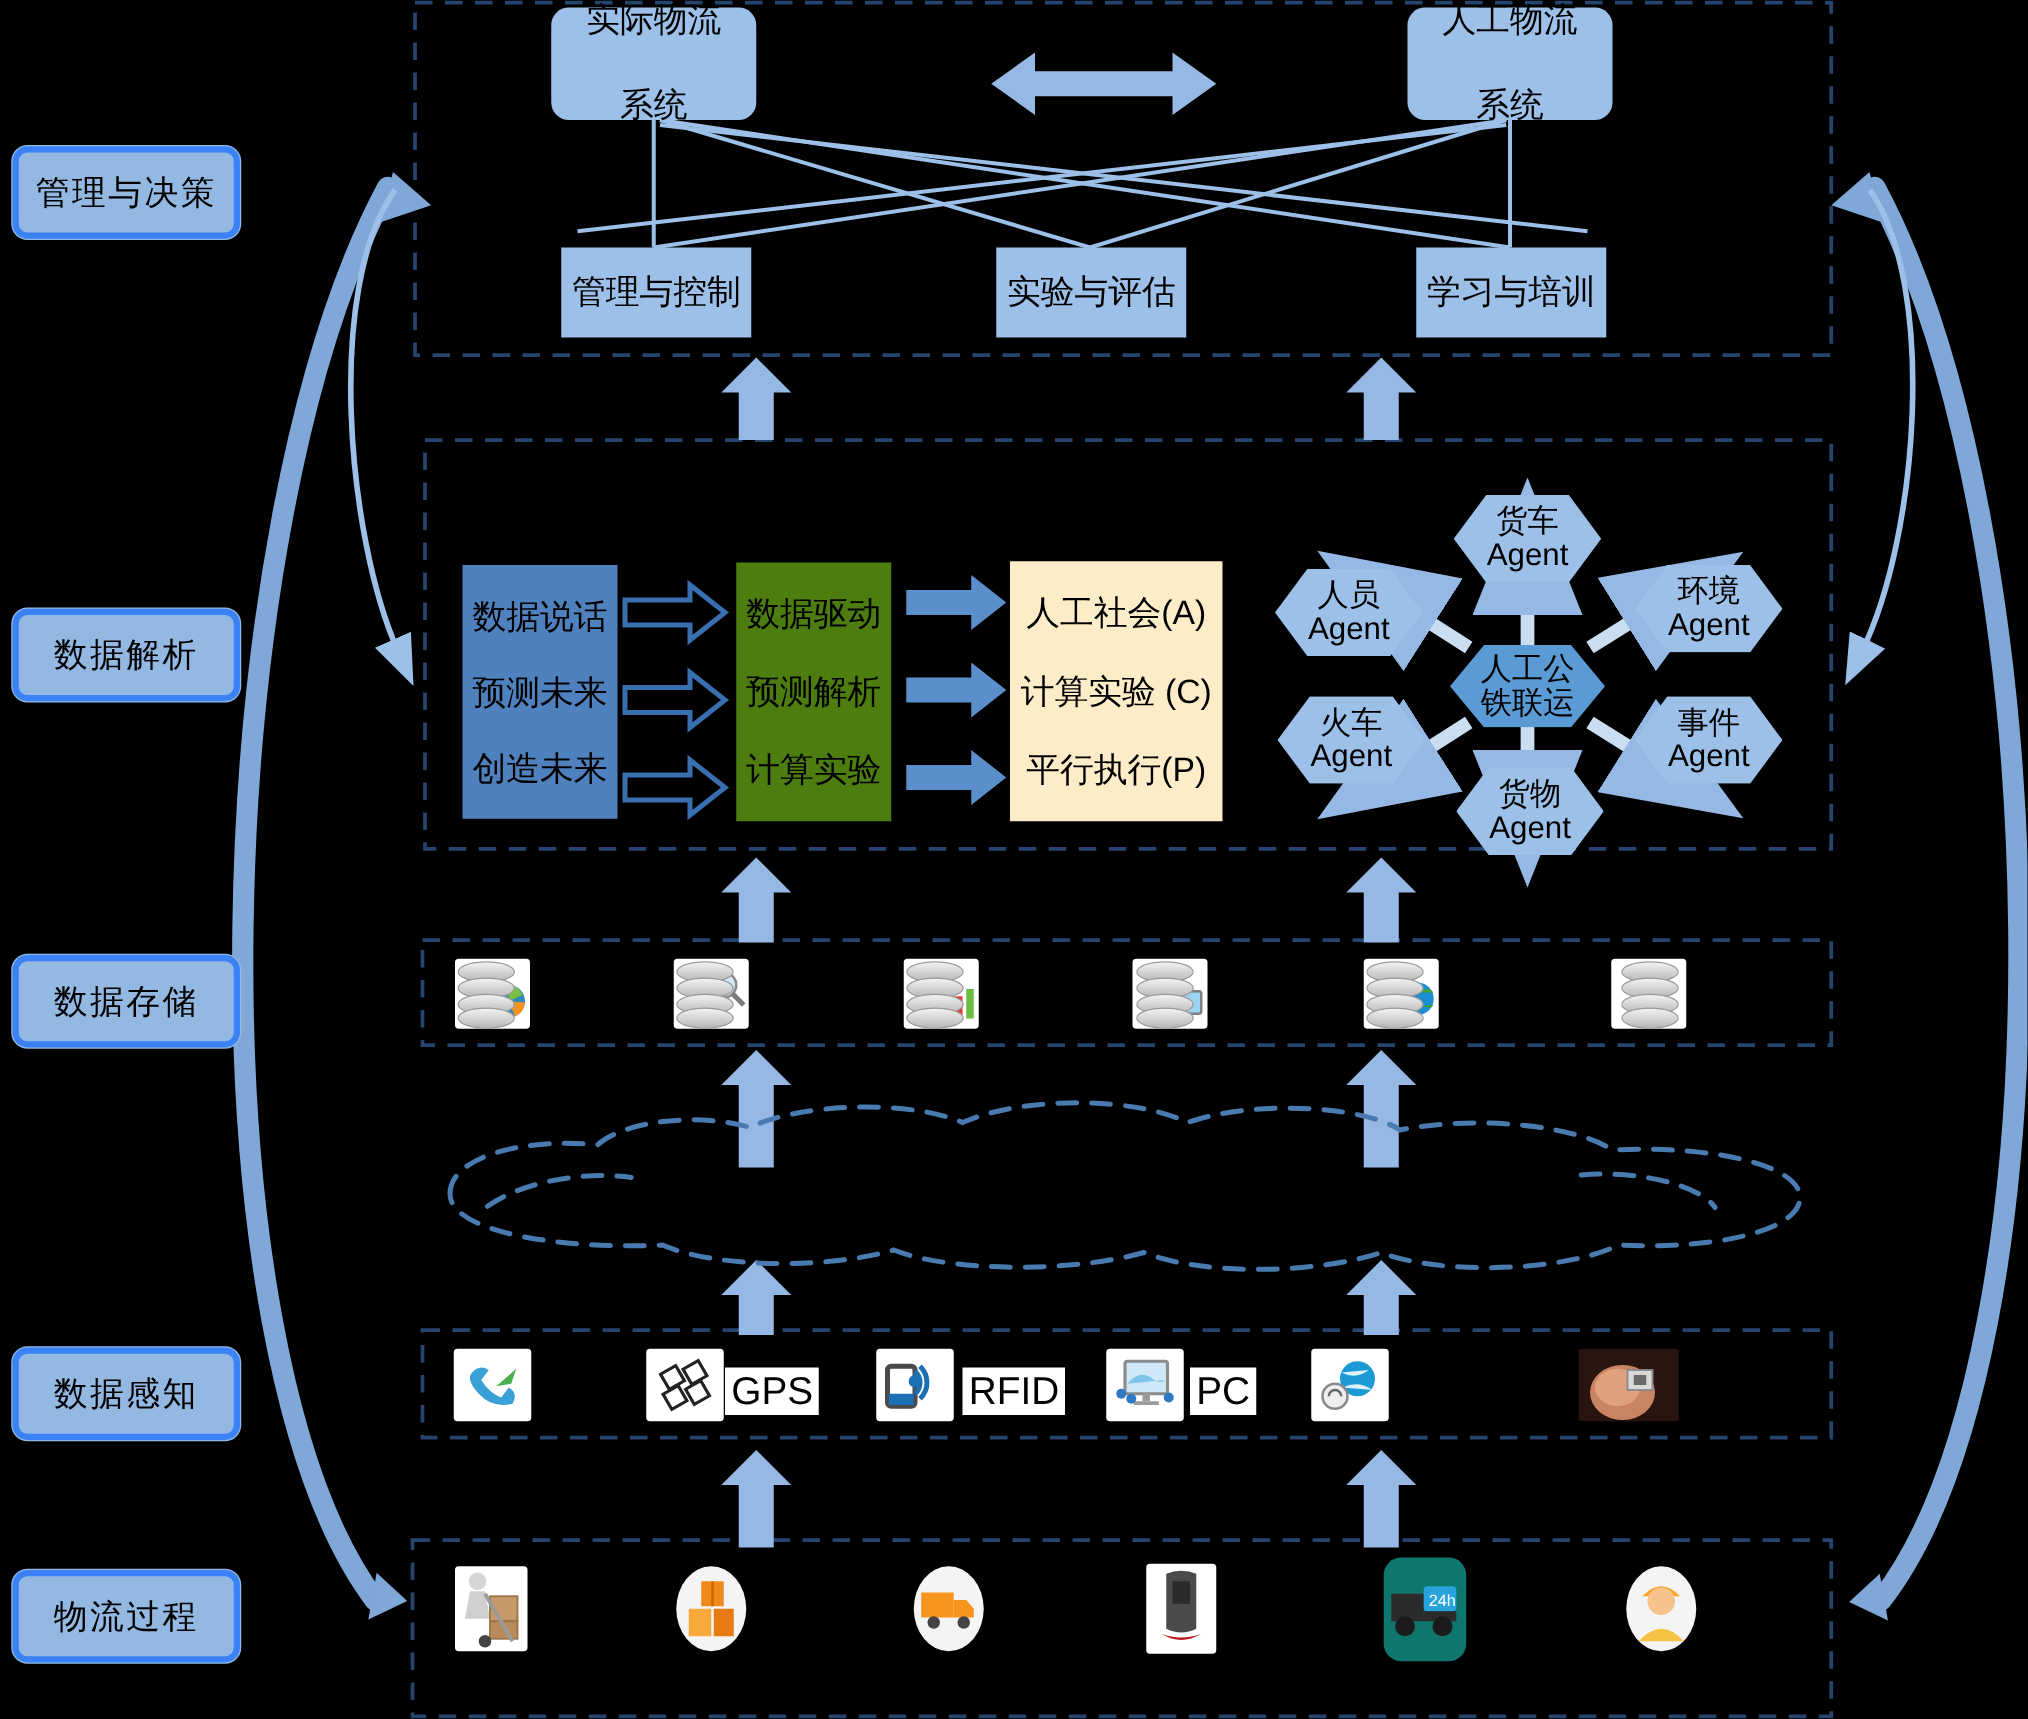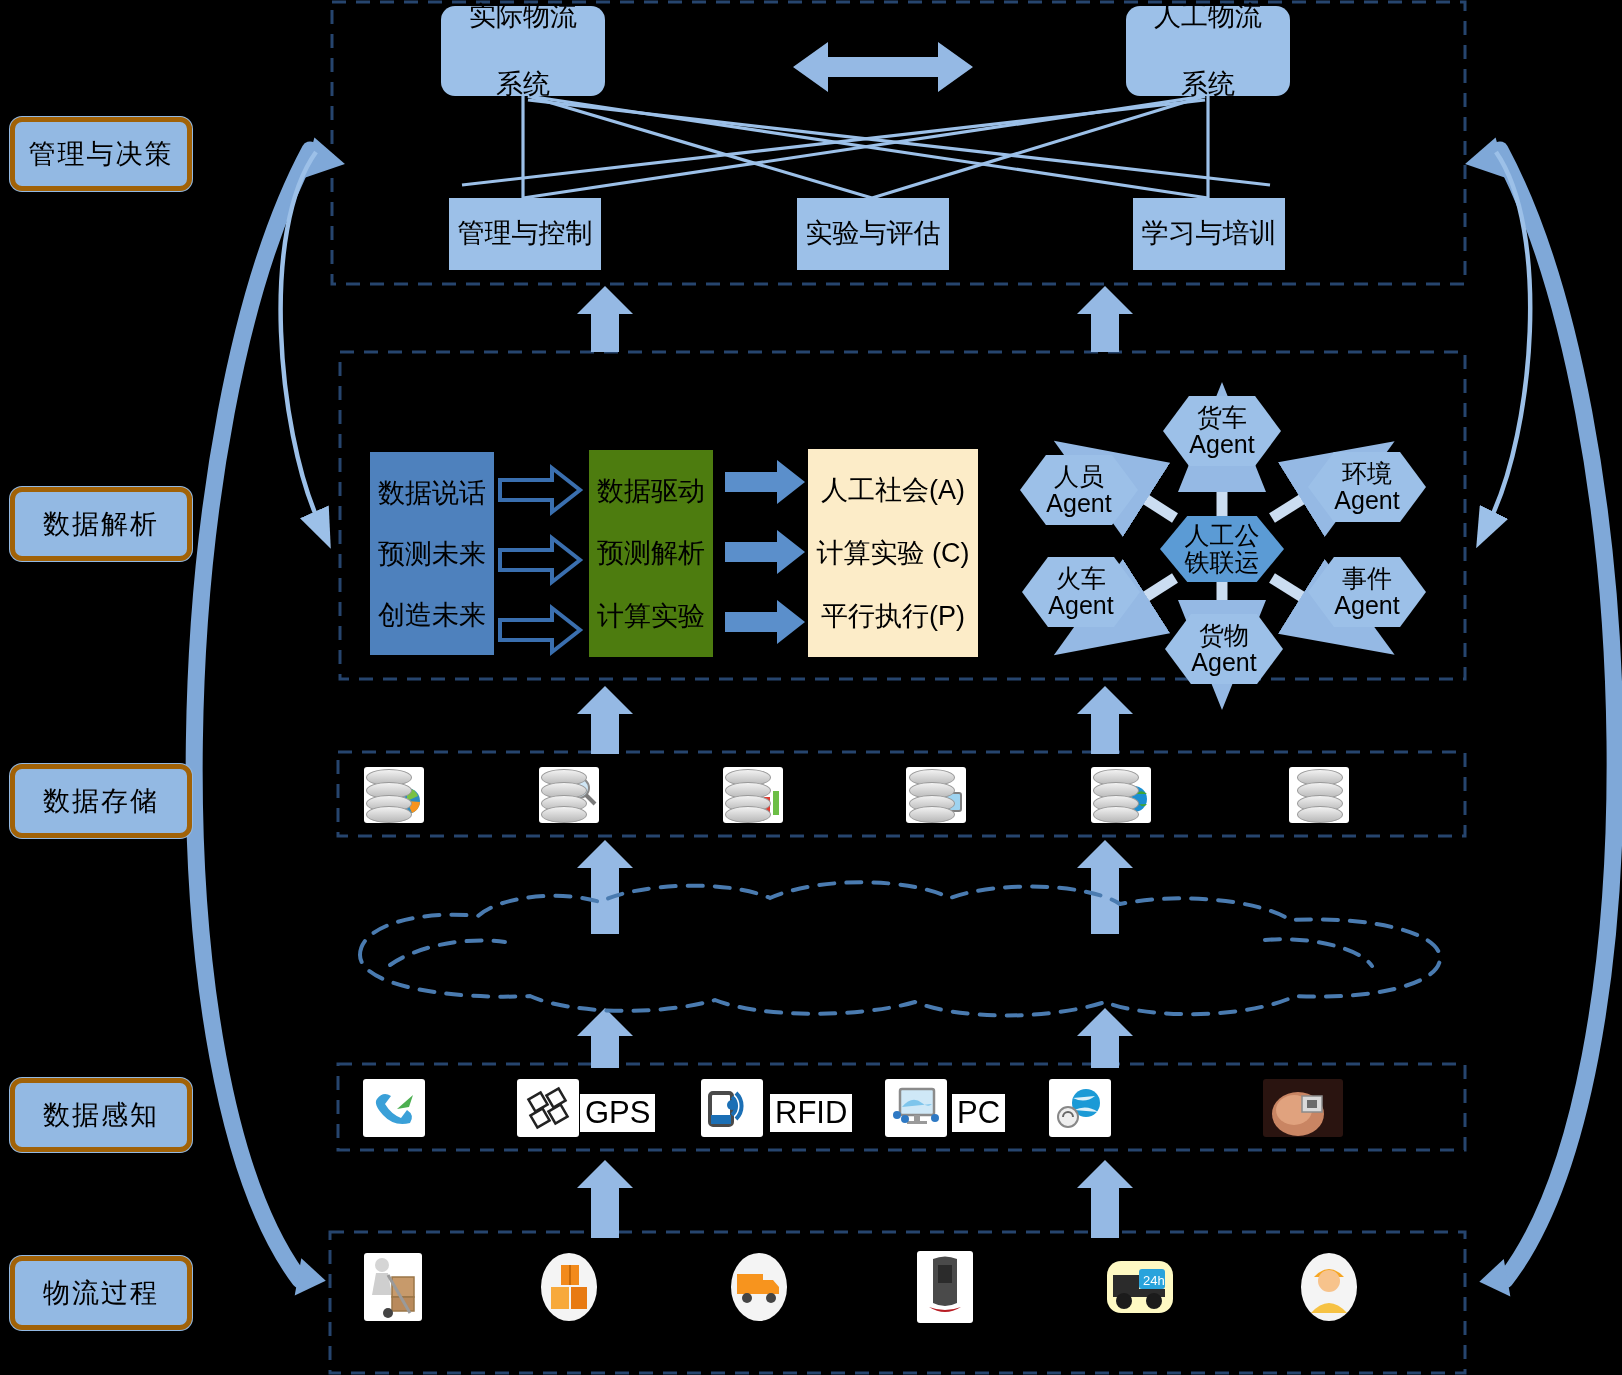--- a/index.html
+++ b/index.html
@@ -3,21 +3,21 @@
 <meta charset="utf-8">
 <style>
   html,body{margin:0;padding:0;background:#000;}
   body{width:1622px;height:1375px;position:relative;overflow:hidden;
        font-family:"Liberation Sans","DejaVu Sans",sans-serif;}
   #stage{position:absolute;left:0;top:0;width:1622px;height:1375px;}
 
   
   .stage-label{
     position:absolute;background:#93B9E3;color:#000;
-    border:5px solid #a16207;border-radius:12px;
+    border:5px solid #3b82f6;border-radius:12px;
     display:flex;align-items:center;justify-content:center;
     font-size:27px;letter-spacing:2px;white-space:nowrap;
     box-shadow:0 0 0 1px #93B9E3;
   }
 
   
   .node{position:absolute;background:#9CC0E8;color:#000;
         display:flex;align-items:center;justify-content:center;
         text-align:center;line-height:1.18;font-size:27px;}
   .node.round{border-radius:14px;gap:36px;}
@@ -441,21 +441,21 @@
   <div class="icon-tile" style="left:916px;top:1250px;width:58px;height:74px;">
     <div class="icon-chip" style="width:56px;height:72px;background:#fff;">
       <svg width="48" height="68">
         <path d="M12,6 q12,-5 24,0 v44 q-12,6 -24,0 Z" fill="#4a4a4a"></path>
         <rect x="17" y="12" width="14" height="18" fill="#2b2b2b"></rect>
         <path d="M8,54 q16,10 32,0 q-16,6 -32,0 Z" fill="#B81D24"></path>
       </svg>
     </div>
   </div>
   <div class="icon-tile" style="left:1106px;top:1252px;width:68px;height:70px;">
-    <div class="icon-chip" style="width:66px;height:52px;background:#fef9c3;border-radius:14px;">
+    <div class="icon-chip" style="width:66px;height:83px;background:#0f766e;border-radius:14px;">
       <svg width="60" height="48">
         <path d="M3,12 h26 v22 h-26 Z" fill="#2b2b2b"></path>
         <rect x="29" y="6" width="26" height="20" rx="3" fill="#29A3DC"></rect>
         <text x="33" y="22" font-size="13" fill="#fff" font-family="Liberation Sans, sans-serif">24h</text>
         <path d="M29,26 h26 v8 h-26 Z" fill="#2b2b2b"></path>
         <circle cx="14" cy="38" r="8" fill="#1b1b1b"></circle>
         <circle cx="44" cy="38" r="8" fill="#1b1b1b"></circle>
       </svg>
     </div>
   </div>

